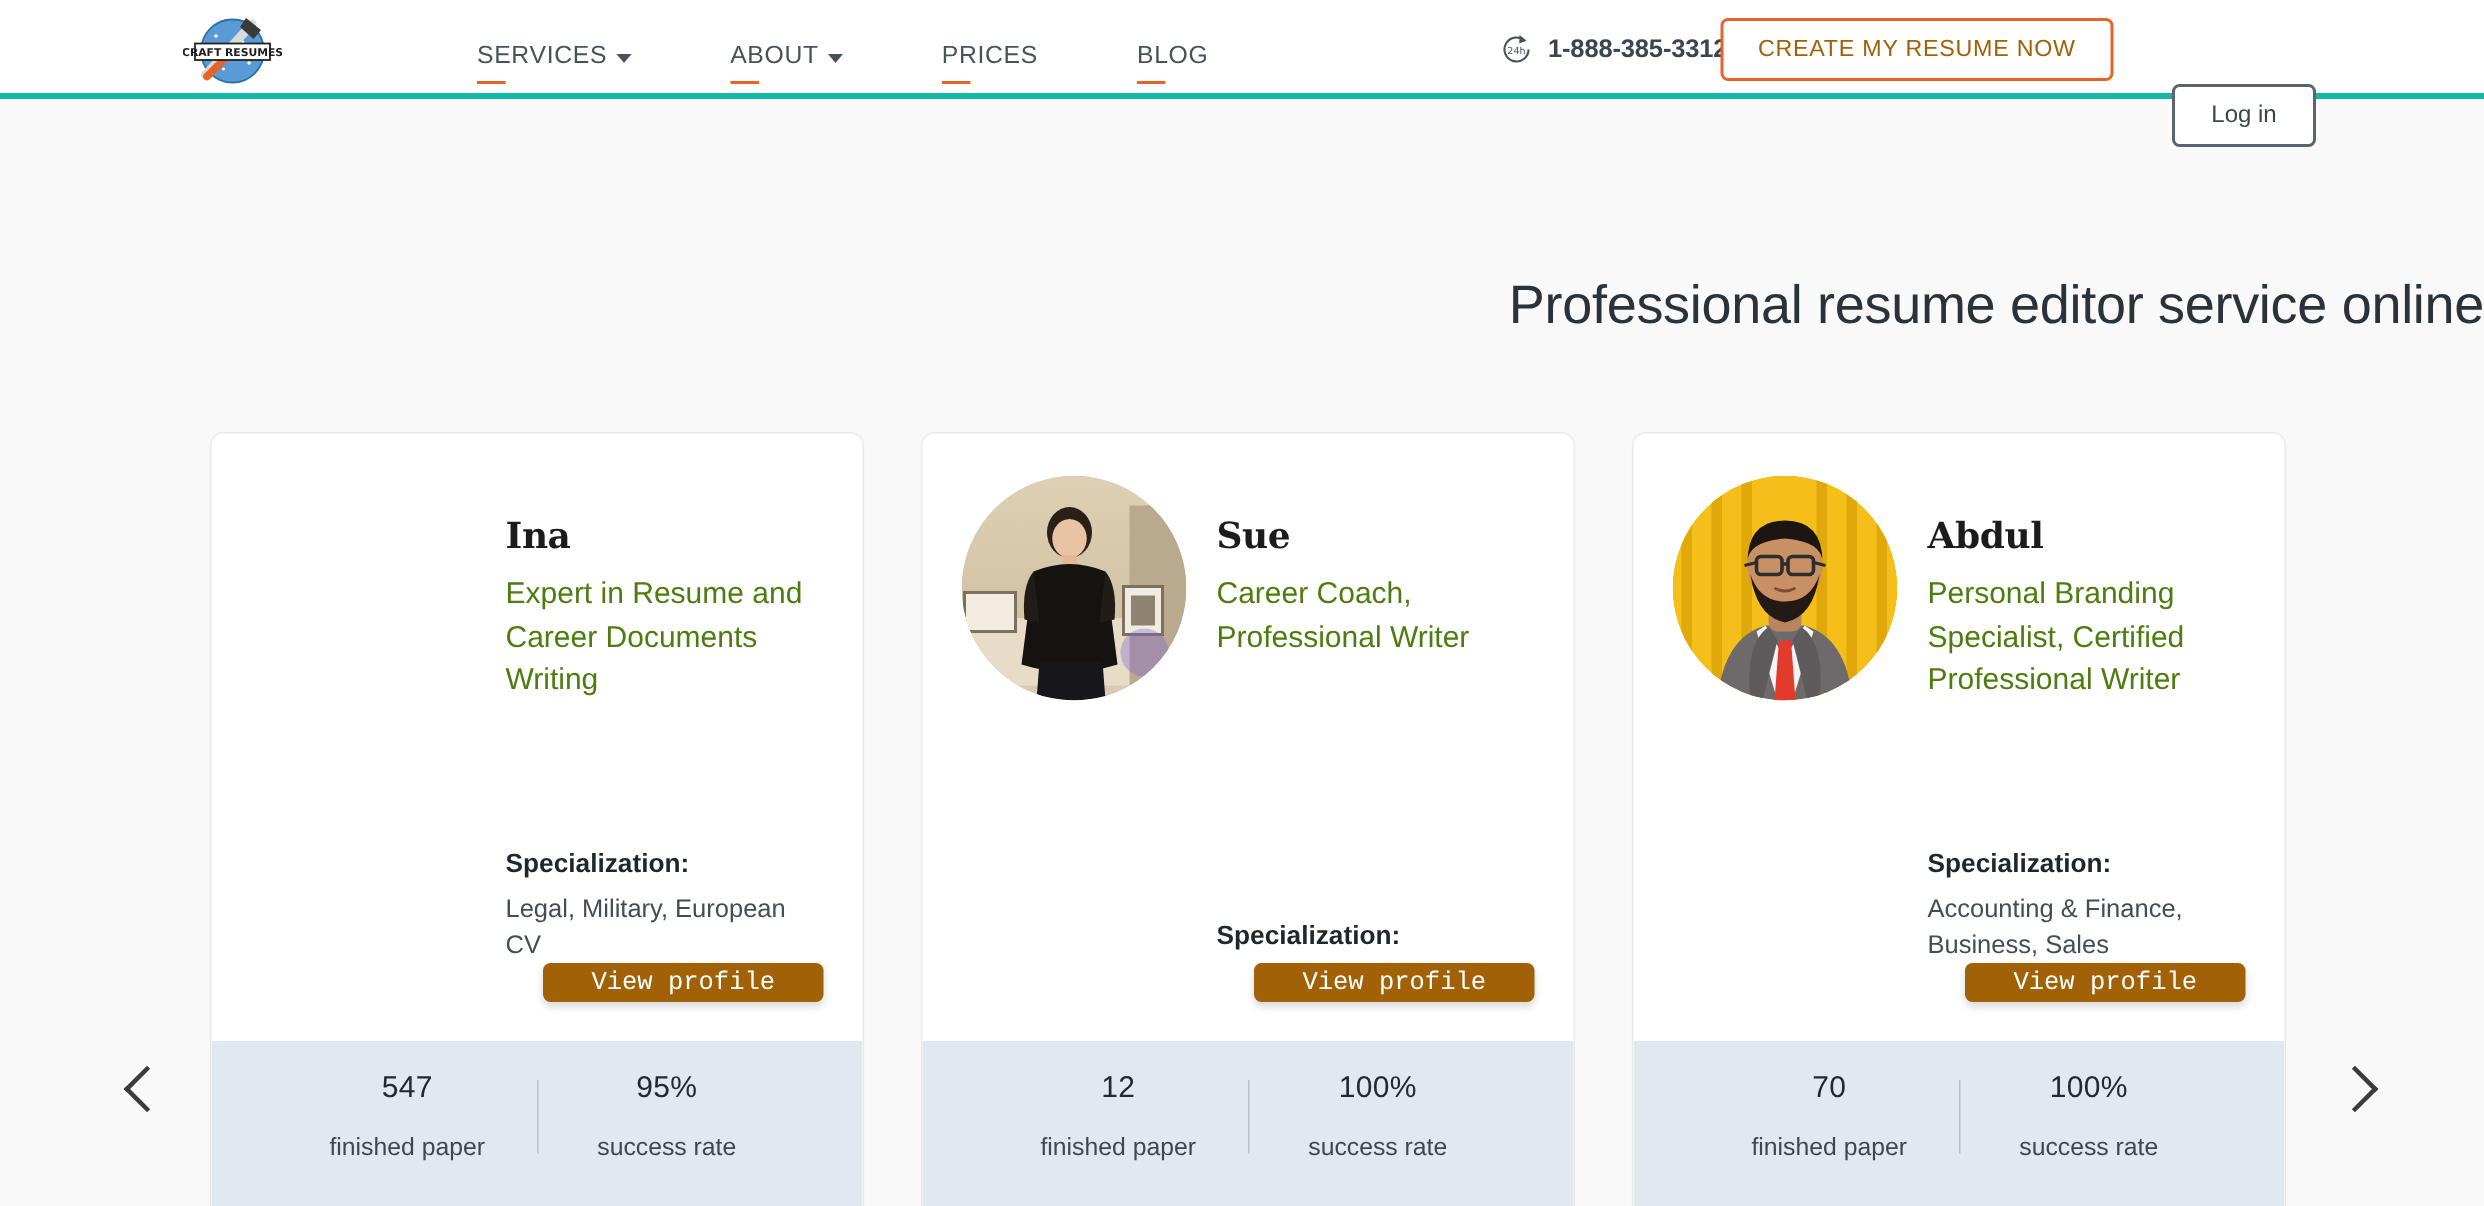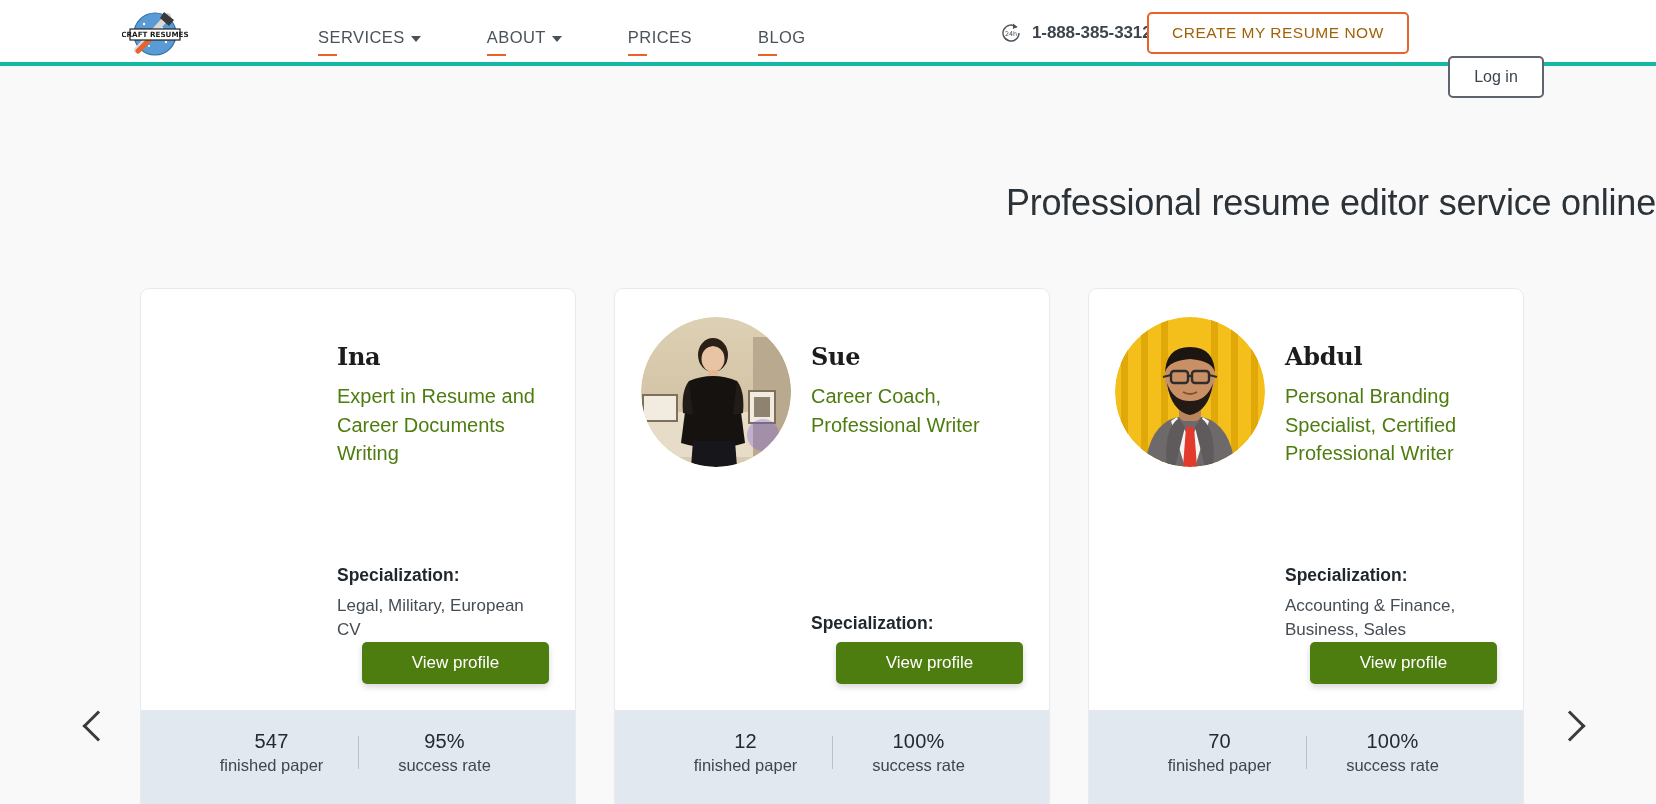--- a/index.html
+++ b/index.html
@@ -262,26 +262,26 @@
     max-width: 215px;
   }
 
   .view-profile-wrap {
     padding: 0 26px 26px 26px;
     display: flex;
     justify-content: flex-end;
   }
   .view-profile {
     min-width: 187px;
-    height: 42px;
-    background: #4d7c0f;
+    height: 26px;
+    background: #a16207;
     color: #ffffff;
     border: none;
     border-radius: 5px;
-    font-family: Liberation Sans, sans-serif;
+    font-family: Liberation Mono, monospace;
     font-size: 17px;
     cursor: pointer;
     box-shadow: 0 3px 6px rgba(0,0,0,0.16);
   }
 
   .card-stats {
     background: #e2e8f0;
     padding: 20px 26px 26px 26px;
   }
   .stats-row {
@@ -303,21 +303,21 @@
   .stat-value {
     font-size: 20px;
     color: #24292e;
     font-weight: 400;
     line-height: 1.18;
     letter-spacing: 0.2px;
   }
   .stat-label {
     font-size: 16.5px;
     color: #3f474e;
-    margin-top: 2px;
+    margin-top: 18px;
   }
 </style>
 </head>
 <body>
 
 <header class="site-header">
 
   <a class="logo">
     <svg viewBox="0 0 66 54">
       <circle cx="33" cy="28" r="21" fill="#5b9bd5"></circle>

